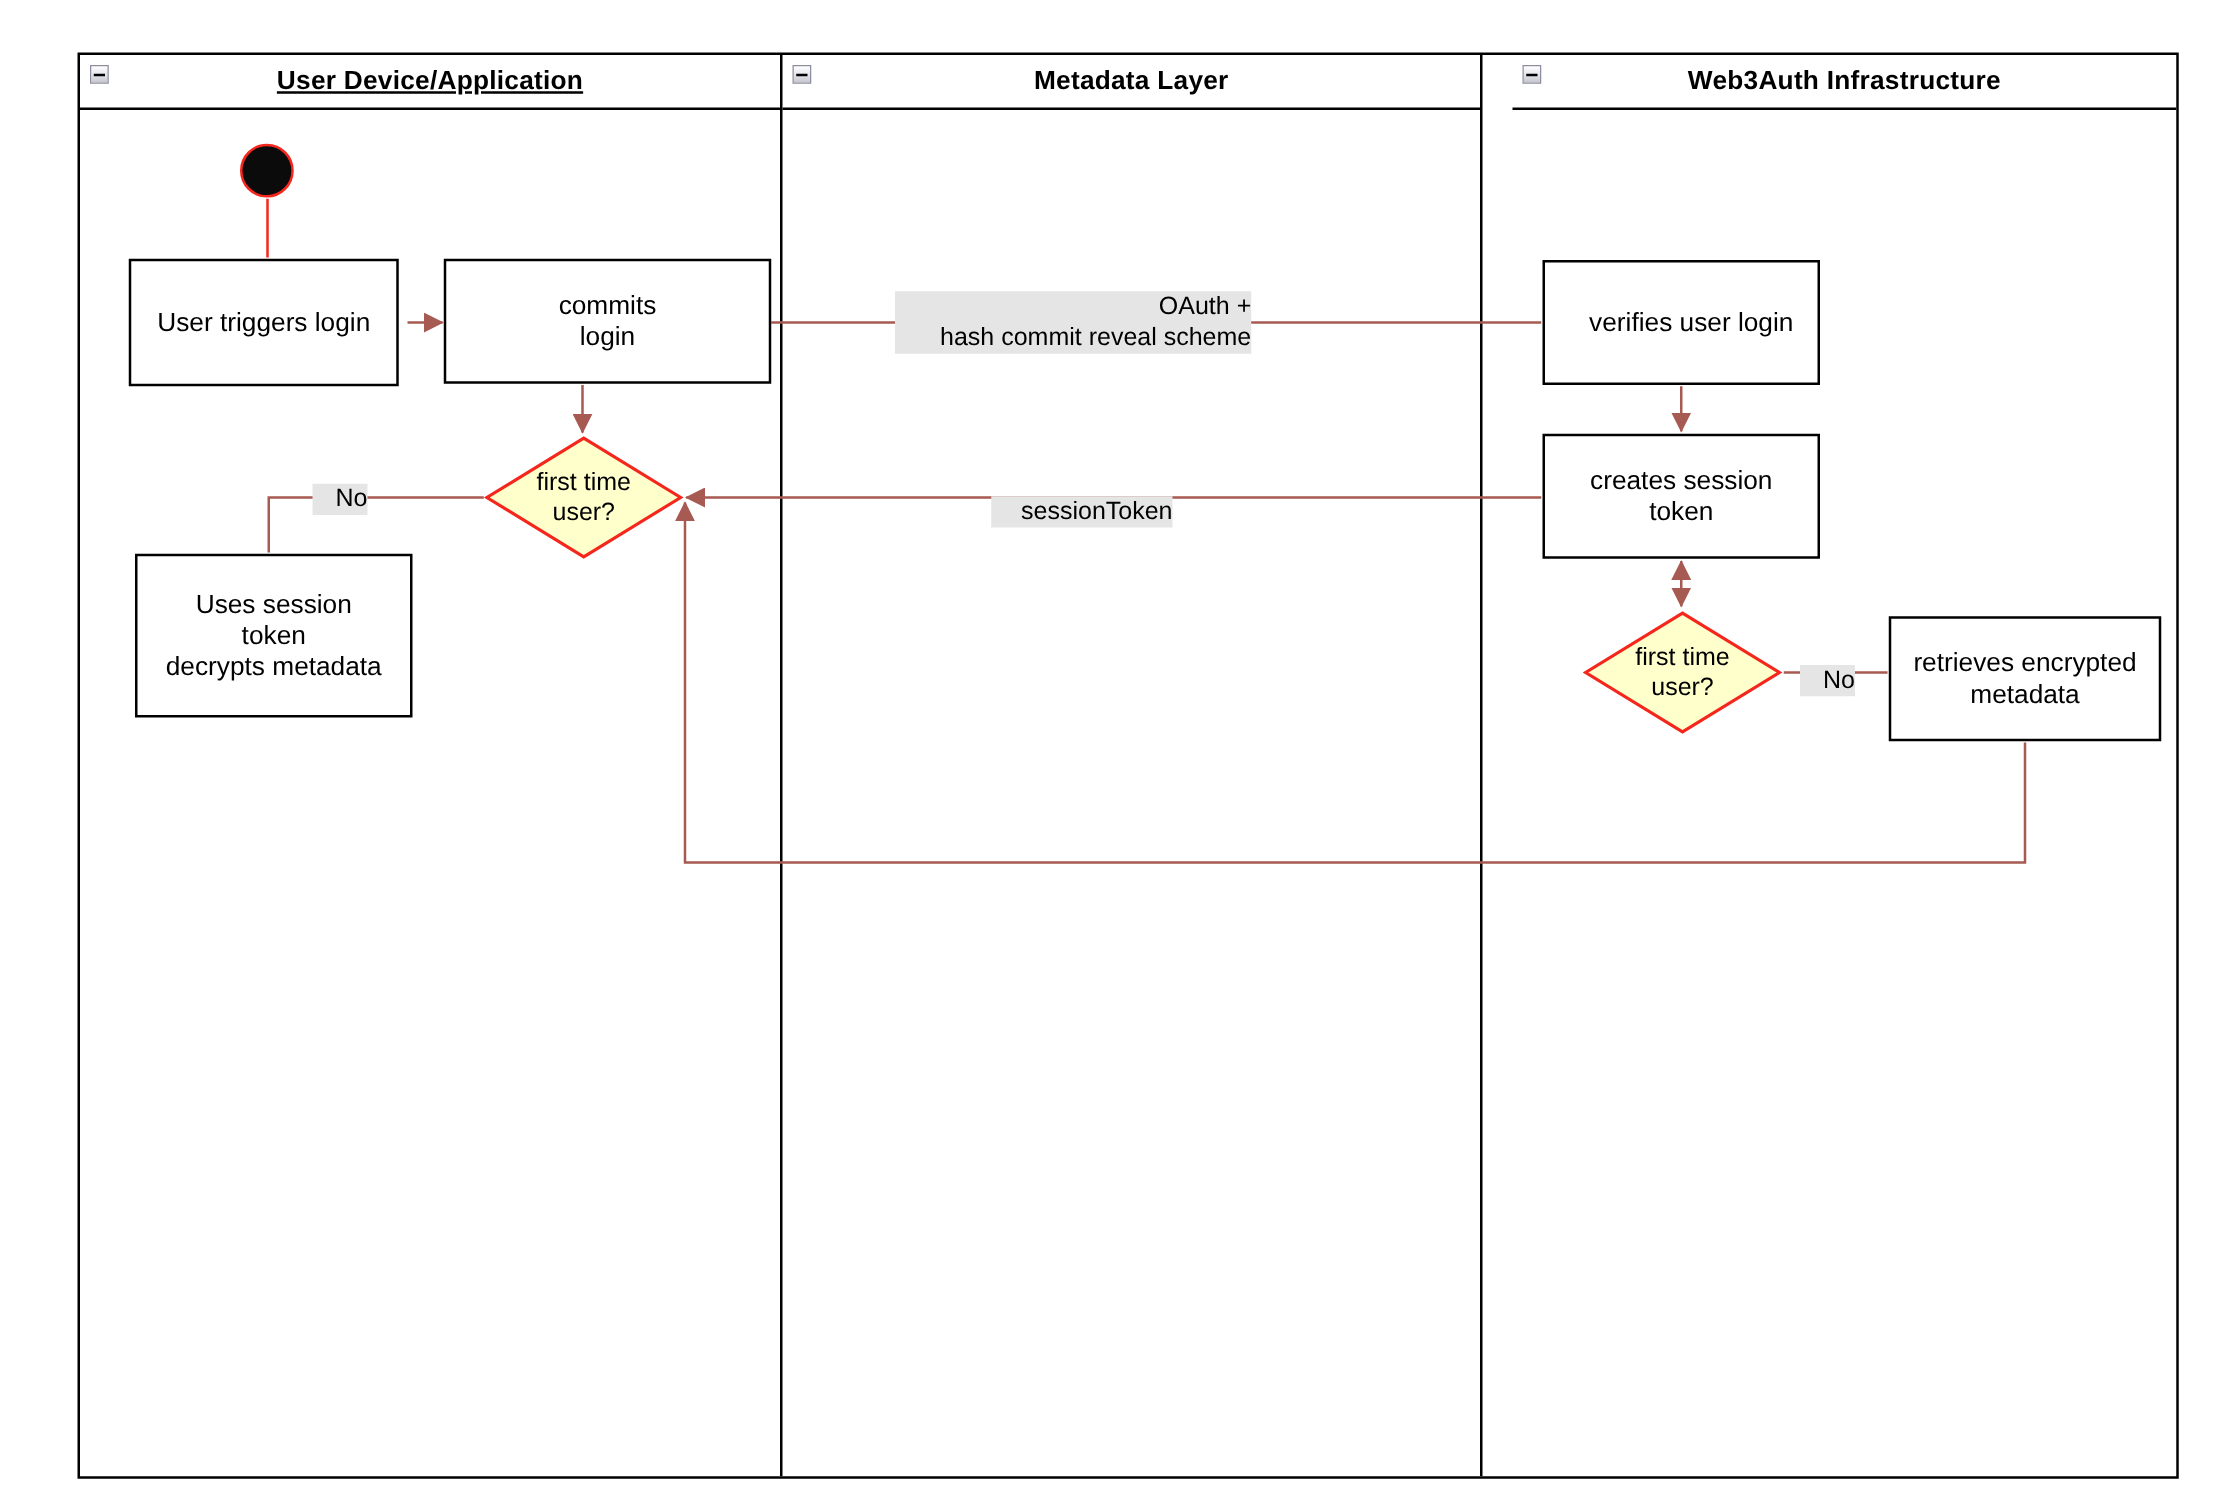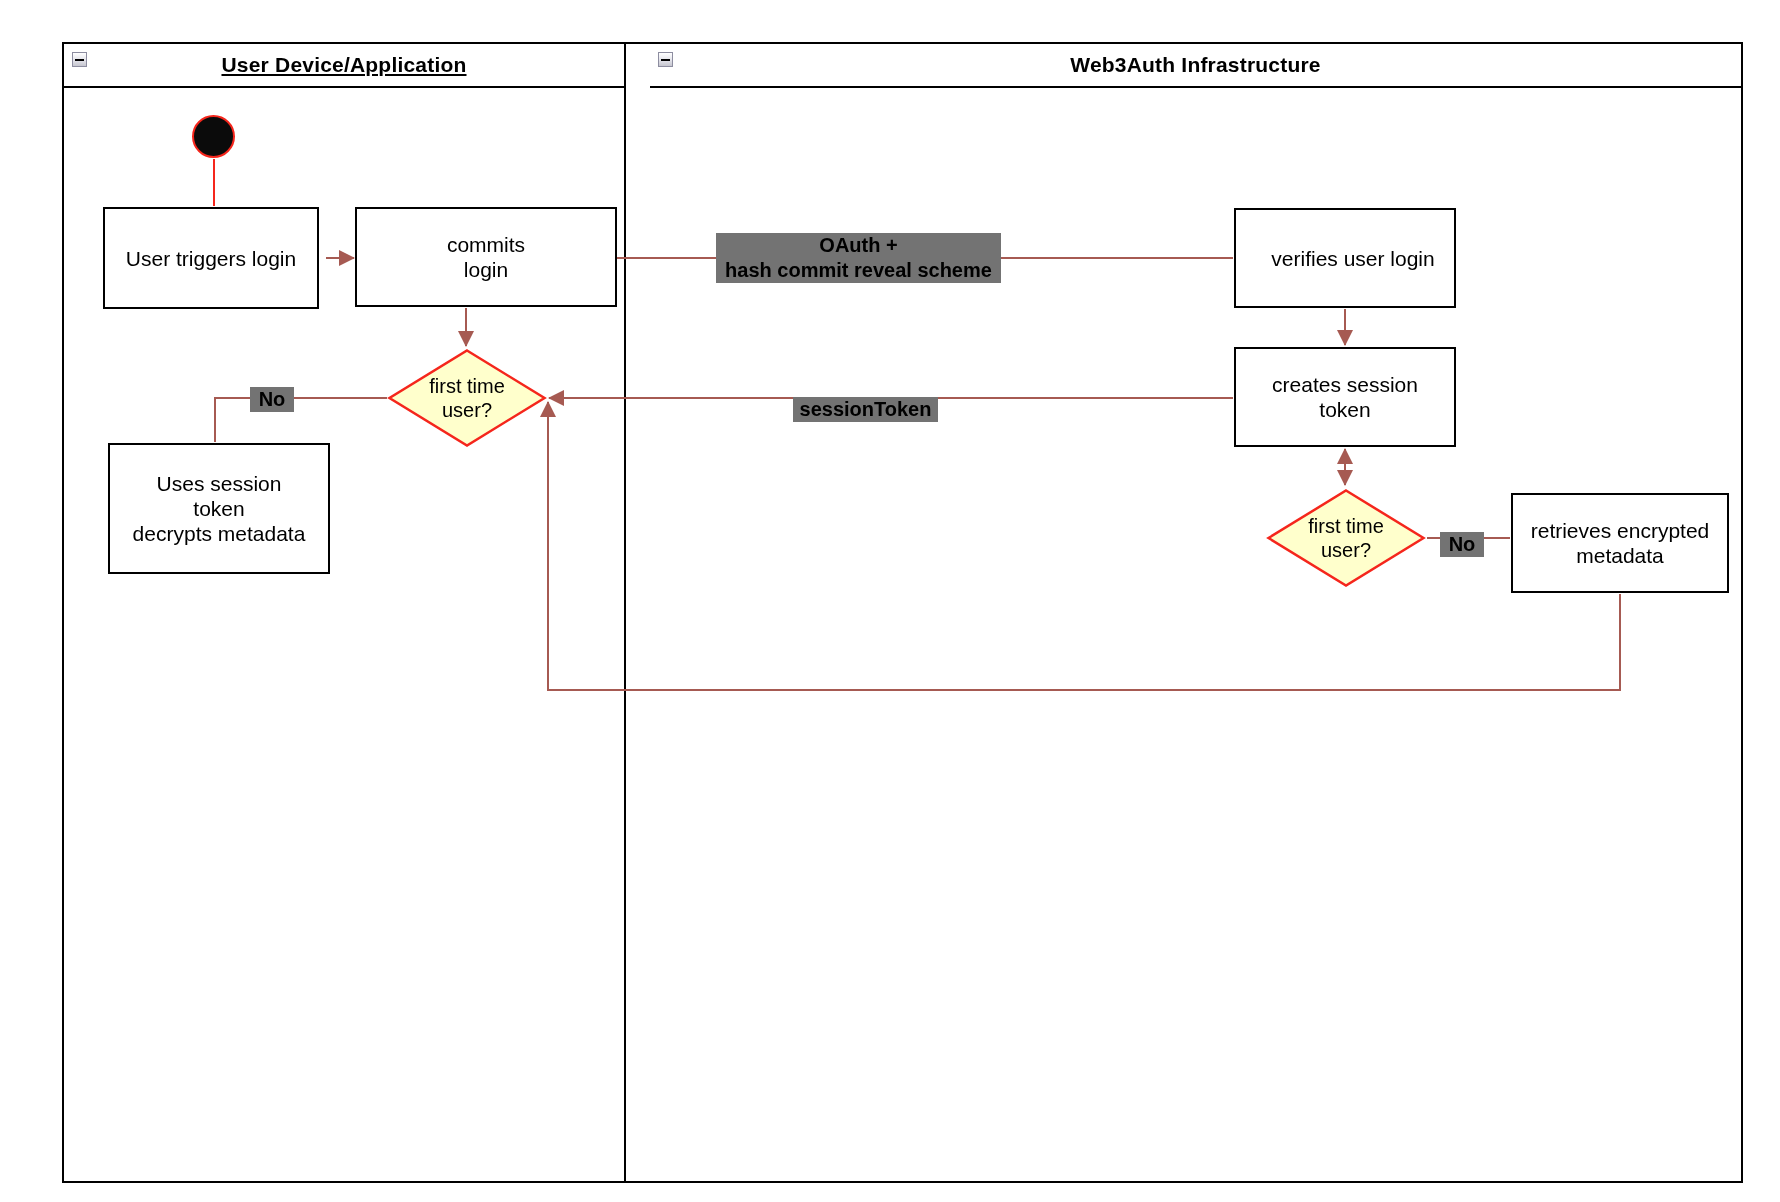--- a/index.html
+++ b/index.html
@@ -57,36 +57,44 @@
     display:flex;align-items:center;justify-content:center;text-align:center;
     font-size:20px;line-height:24px;
   }
   
   .edges{position:absolute;left:0;top:0;}
   .edge{stroke:var(--connector);stroke-width:2;fill:none;}
   .edge.bright{stroke:var(--start-border);}
   .arrhead{fill:var(--connector);}
   
   .edge-label{
-    position:absolute;background:#737373;text-align:center;
-    font-size:20px;line-height:25px;font-weight:bold;
+    position:absolute;background:#e5e5e5;text-align:right;
+    font-size:20px;line-height:25px;
   }
 </style>
 </head>
 <body>
 
 <div class="canvas">
 
   <div class="pool">
     <div class="lane lane-1">
       <div class="lane-header">
         <span class="collapse-btn">
             <span class="minus-bar"></span>
           </span>
         <span class="lane-title">User Device/Application</span>
+      </div>
+    </div>
+    <div class="lane lane-2">
+      <div class="lane-header">
+        <span class="collapse-btn">
+            <span class="minus-bar"></span>
+          </span>
+        <span class="lane-title">Metadata Layer</span>
       </div>
     </div>
     <div class="lane lane-3">
       <div class="lane-header">
         <span class="collapse-btn">
             <span class="minus-bar"></span>
           </span>
         <span class="lane-title">Web3Auth Infrastructure</span>
       </div>
     </div>

